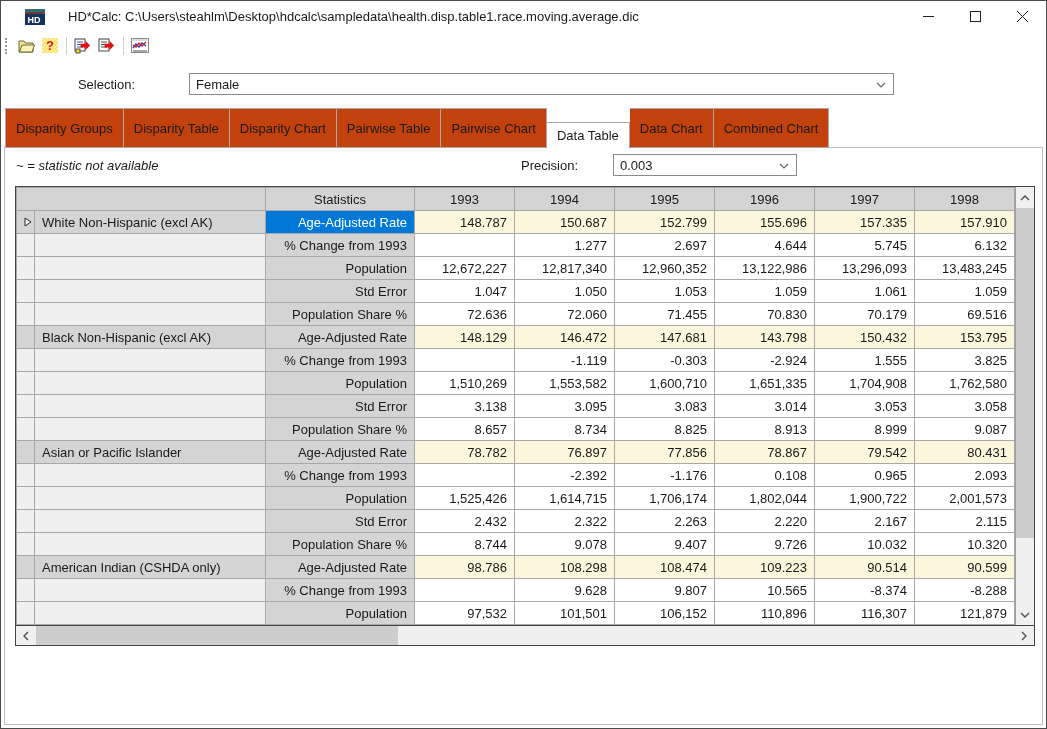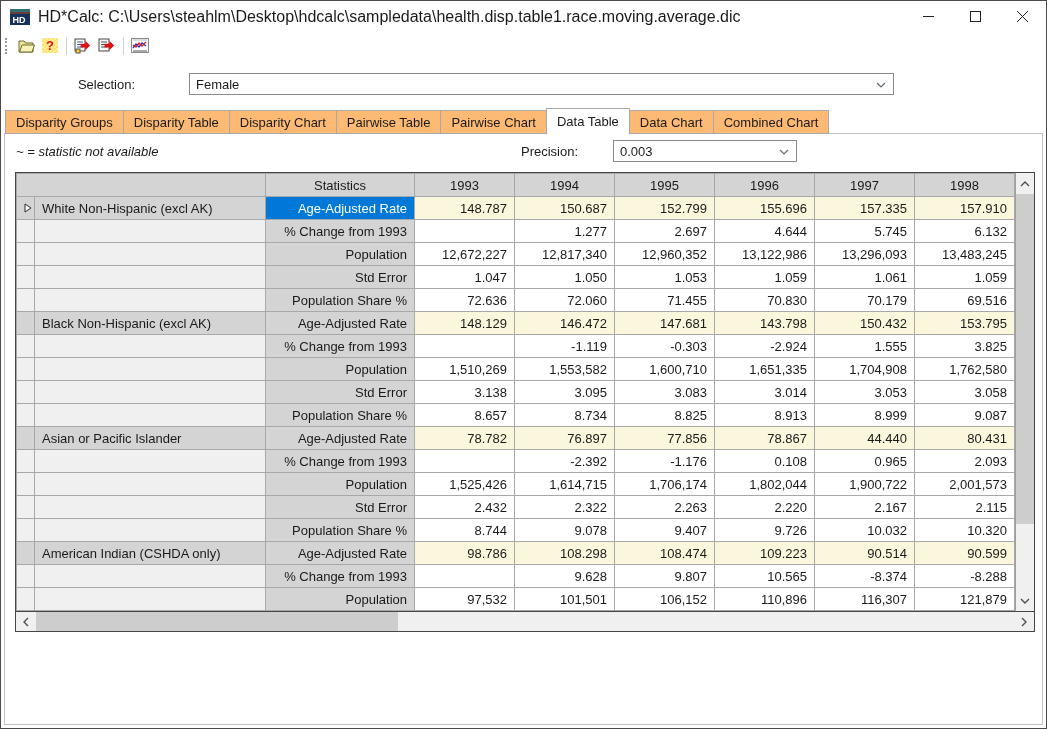--- a/index.html
+++ b/index.html
@@ -6,23 +6,23 @@
   html,body { background:#e8e8e8; }
   body { font-family: "Liberation Sans", sans-serif; color:#1a1a1a; }
 
   .window{
     width:1047px; height:729px; background:#fff;
     border:1px solid #4a4a4a; display:flex; flex-direction:column;
     overflow:hidden; position:relative;
   }
 
   
-  .titlebar{ height:31px; display:flex; align-items:center; padding-left:9px; background:#fff; flex:0 0 auto;}
+  .titlebar{ height:31px; display:flex; align-items:center; padding-left:24px; background:#fff; flex:0 0 auto;}
   .app-icon{ width:20px; height:16px; flex:0 0 auto; }
-  .titlebar .title{ font-size:16px; margin-left:8px; flex:1; white-space:nowrap; overflow:hidden; }
+  .titlebar .title{ font-size:13px; margin-left:23px; flex:1; white-space:nowrap; overflow:hidden; }
   .win-buttons{ display:flex; height:31px; }
   .win-btn{ width:47px; height:31px; display:flex; align-items:center; justify-content:center; }
 
   
   .menubar{ height:27px; display:flex; align-items:center; padding-left:18px; gap:27px; font-size:14px; flex:0 0 auto;}
   .menu-item{ cursor:default; }
 
   
   .toolbar{ height:27px; display:flex; align-items:center; padding-left:4px; flex:0 0 auto; }
   .grip{ width:3px; height:16px; border-left:2px dotted #9a9a9a; margin-right:6px; }
@@ -40,22 +40,22 @@
   
   .selection-row{ display:flex; align-items:center; margin-top:9px; flex:0 0 auto; }
   .selection-row .sel-label{ width:134px; text-align:right; font-size:13px; }
   .combo{ border:1px solid #8a8a8a; background:#fff; height:22px; display:flex; align-items:center;
           font-size:13px; padding-left:6px; position:relative; }
   .combo .chev{ position:absolute; right:7px; top:8px; }
   .selection-combo{ margin-left:54px; width:705px; }
 
   
   .tabstrip{ display:flex; align-items:flex-end; margin:13px 0 0 4px; position:relative; z-index:3; flex:0 0 auto;}
-  .tab{ height:24px; padding:0 10px; display:flex; align-items:center; font-size:13px;
-        background:#fdba74; border:1px solid #a9a9a9; border-left:none; cursor:default; }
+  .tab{ height:40px; padding:0 10px; display:flex; align-items:center; font-size:13px;
+        background:#c2410c; border:1px solid #a9a9a9; border-left:none; cursor:default; }
   .tab:first-child{ border-left:1px solid #a9a9a9; }
   .tab.active{ background:#fff; height:27px; border-left:1px solid #a9a9a9; margin-left:-1px;
                margin-bottom:-1px; border-bottom:1px solid #fff; z-index:4; }
 
   
   .tabpage{ flex:1; margin:-1px 3px 3px 3px; border:1px solid #c0c0c0; background:#fff;
             position:relative; z-index:1; }
 
   .note-row{ height:34px; display:flex; align-items:center; font-size:13px; padding-left:11px; position:relative; }
   .legend{ font-style:italic; }
@@ -336,21 +336,21 @@
                 <td class="vcell">9.087</td>
               </tr>
               <tr class="rate-row">
                 <td class="ind gstart"></td>
                 <td class="gcell gstart">Asian or Pacific Islander</td>
                 <td class="scell ">Age-Adjusted Rate</td>
                 <td class="vcell">78.782</td>
                 <td class="vcell">76.897</td>
                 <td class="vcell">77.856</td>
                 <td class="vcell">78.867</td>
-                <td class="vcell">44.440</td>
+                <td class="vcell">79.542</td>
                 <td class="vcell">80.431</td>
               </tr>
               <tr class="">
                 <td class="ind "></td>
                 <td class="gcell "></td>
                 <td class="scell ">% Change from 1993</td>
                 <td class="vcell"></td>
                 <td class="vcell">-2.392</td>
                 <td class="vcell">-1.176</td>
                 <td class="vcell">0.108</td>

